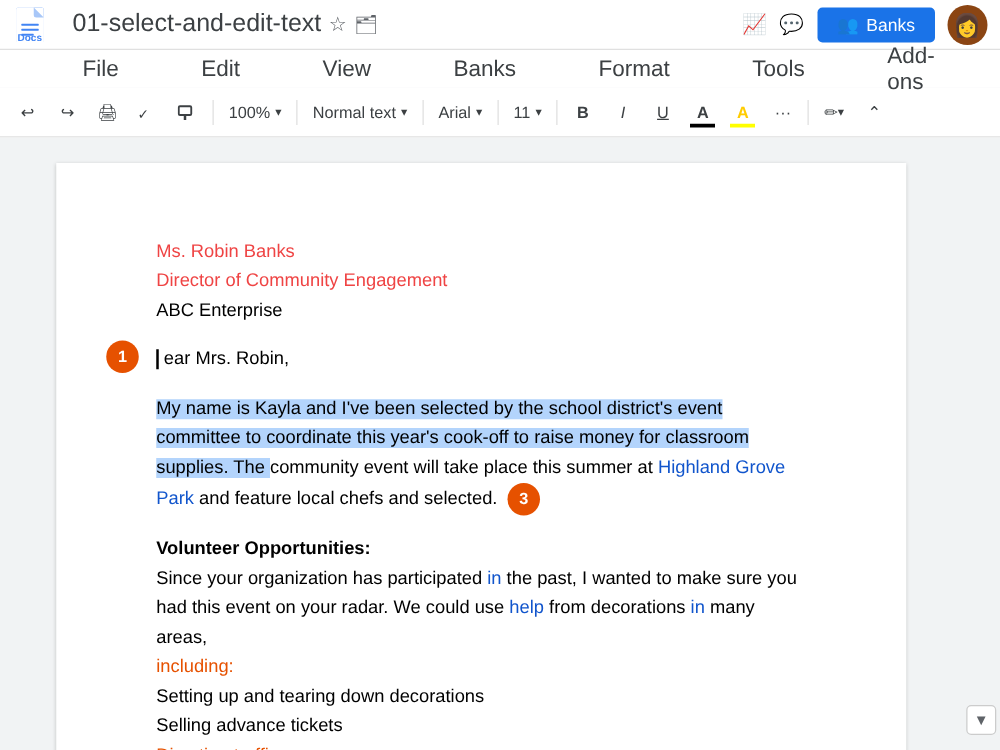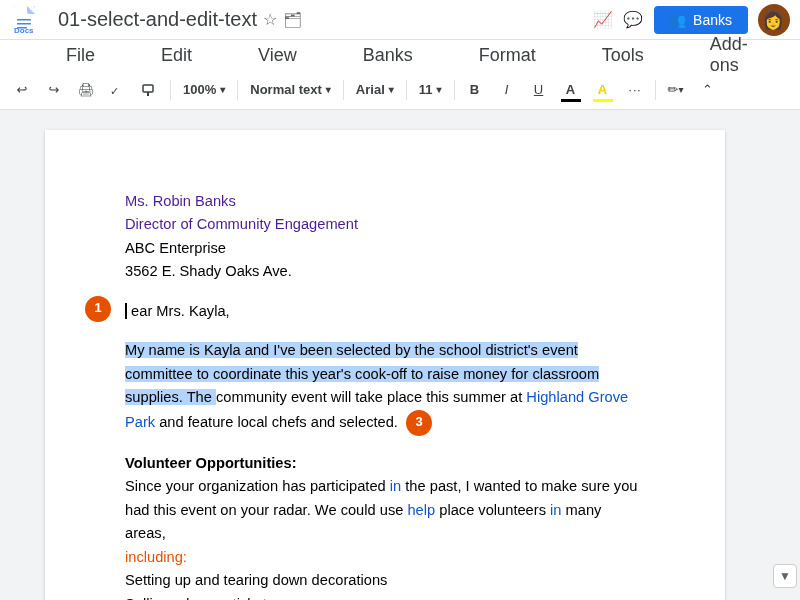--- a/index.html
+++ b/index.html
@@ -23,21 +23,21 @@
     }
     .menu-item { padding: 3px 8px; border-radius: 4px; cursor: pointer; color: #3c4043; font-size: 18px; margin-left: 48px; }
 
     
     #toolbar {
       display: flex; align-items: center; background: white; height: 40px;
       padding: 0 8px; gap: 4px; border-bottom: 1px solid #e0e0e0; flex-wrap: nowrap;
     }
     .toolbar-btn { height: 28px; min-width: 28px; border-radius: 4px; border: none; background: none; cursor: pointer; display: flex; align-items: center; justify-content: center; color: #3c4043; font-size: 13px; padding: 0 4px; }
     .toolbar-separator { width: 1px; height: 20px; background: #e0e0e0; margin: 0 2px; }
-    .toolbar-dropdown { height: 28px; border: none; background: none; cursor: pointer; display: flex; align-items: center; gap: 4px; color: #3c4043; font-size: 13px; border-radius: 4px; padding: 0 6px; white-space: nowrap; font-weight: bold; }
+    .toolbar-dropdown { height: 28px; border: none; background: none; cursor: pointer; display: flex; align-items: center; gap: 4px; color: #3c4043; font-size: 13px; border-radius: 4px; padding: 0 6px; white-space: nowrap; }
     .chevron { font-size: 10px; }
     .toolbar-bold { font-weight: bold; }
     .toolbar-italic { font-style: italic; }
     .toolbar-underline { text-decoration: underline; }
     #font-color-btn { position: relative; }
     .color-bar { position: absolute; bottom: 2px; left: 4px; right: 4px; height: 3px; background: #000; }
     .highlight-bar { position: absolute; bottom: 2px; left: 4px; right: 4px; height: 3px; background: #ffff00; }
 
     
     #doc-area {
@@ -48,21 +48,21 @@
       flex: 1; overflow-y: auto; display: flex; justify-content: center; padding: 20px 0;
     }
     #page {
       width: 680px; min-height: 500px; background: white; padding: 60px 80px;
       box-shadow: 0 1px 3px rgba(0,0,0,0.2); position: relative; font-size: 11pt; line-height: 1.5; color: #000;
     }
     #right-sidebar { width: 30px; display: flex; flex-direction: column; align-items: center; justify-content: flex-end; padding-bottom: 8px; }
     .sidebar-btn { width: 24px; height: 24px; border-radius: 4px; border: 1px solid #ccc; background: white; cursor: pointer; display: flex; align-items: center; justify-content: center; font-size: 12px; color: #5f6368; margin-bottom: 4px; }
 
     
-    .red-text { color: #4c1d95; }
+    .red-text { color: #ef4444; }
     .blue-text { color: #1155cc; }
     .orange-text { color: #e65100; text-align: center; }
 
     .letter-body { font-family: Arial, sans-serif; font-size: 11pt; line-height: 1.6; }
     .letter-body p { margin-bottom: 0; }
     .paragraph-gap { margin-bottom: 16px; }
 
     
     .badge {
       display: inline-flex; align-items: center; justify-content: center;
@@ -207,41 +207,40 @@
 </div>
 
 <div id="doc-area">
   <div id="doc-container">
     <div id="page">
 
       <div class="letter-body paragraph-gap">
         <p><span class="red-text">Ms. Robin Banks</span></p>
         <p><span class="red-text">Director of Community Engagement</span></p>
         <p>ABC Enterprise</p>
-        <p>3562 E. Shady Oaks Ave.</p>
       </div>
 
       <div class="letter-body paragraph-gap" style="position:relative; margin-top:8px;">
         <span class="badge" style="left:-40px; top:-4px;">1</span>
         <p>
-          <span style="border-left: 2px solid #000;">&nbsp;</span><span>ear Mrs. Kayla,</span>
+          <span style="border-left: 2px solid #000;">&nbsp;</span><span>ear Mrs. Robin,</span>
         </p>
       </div>
 
       <div class="letter-body paragraph-gap" style="position:relative;">
         <p>
           <span class="selected-text">My name is Kayla and I've been selected by the school district's event committee to coordinate this year's cook-off to raise money for classroom supplies. The </span><span>community event will take place this summer at </span><span class="blue-text">Highland Grove Park</span><span> and feature local chefs and selected.</span>
           <span class="badge" style="position:relative; display:inline-flex; margin-left:4px; top:0;">3</span>
         </p>
       </div>
 
       <div class="letter-body">
         <p><strong>Volunteer Opportunities:</strong></p>
         <p>
-          <span>Since your organization has participated </span><span class="blue-text">in</span><span> the past, I wanted to make sure you had this event on your radar. We could use </span><span class="blue-text">help</span><span> place volunteers </span><span class="blue-text">in</span><span> many areas,</span>
+          <span>Since your organization has participated </span><span class="blue-text">in</span><span> the past, I wanted to make sure you had this event on your radar. We could use </span><span class="blue-text">help</span><span> from decorations </span><span class="blue-text">in</span><span> many areas,</span>
         </p>
         <p><span class="orange-text">including:</span></p>
         <p>Setting up and tearing down decorations</p>
         <p>Selling advance tickets</p>
         <p><span class="orange-text">Directing traffic</span></p>
 
       </div>
 
     </div>
   </div>

